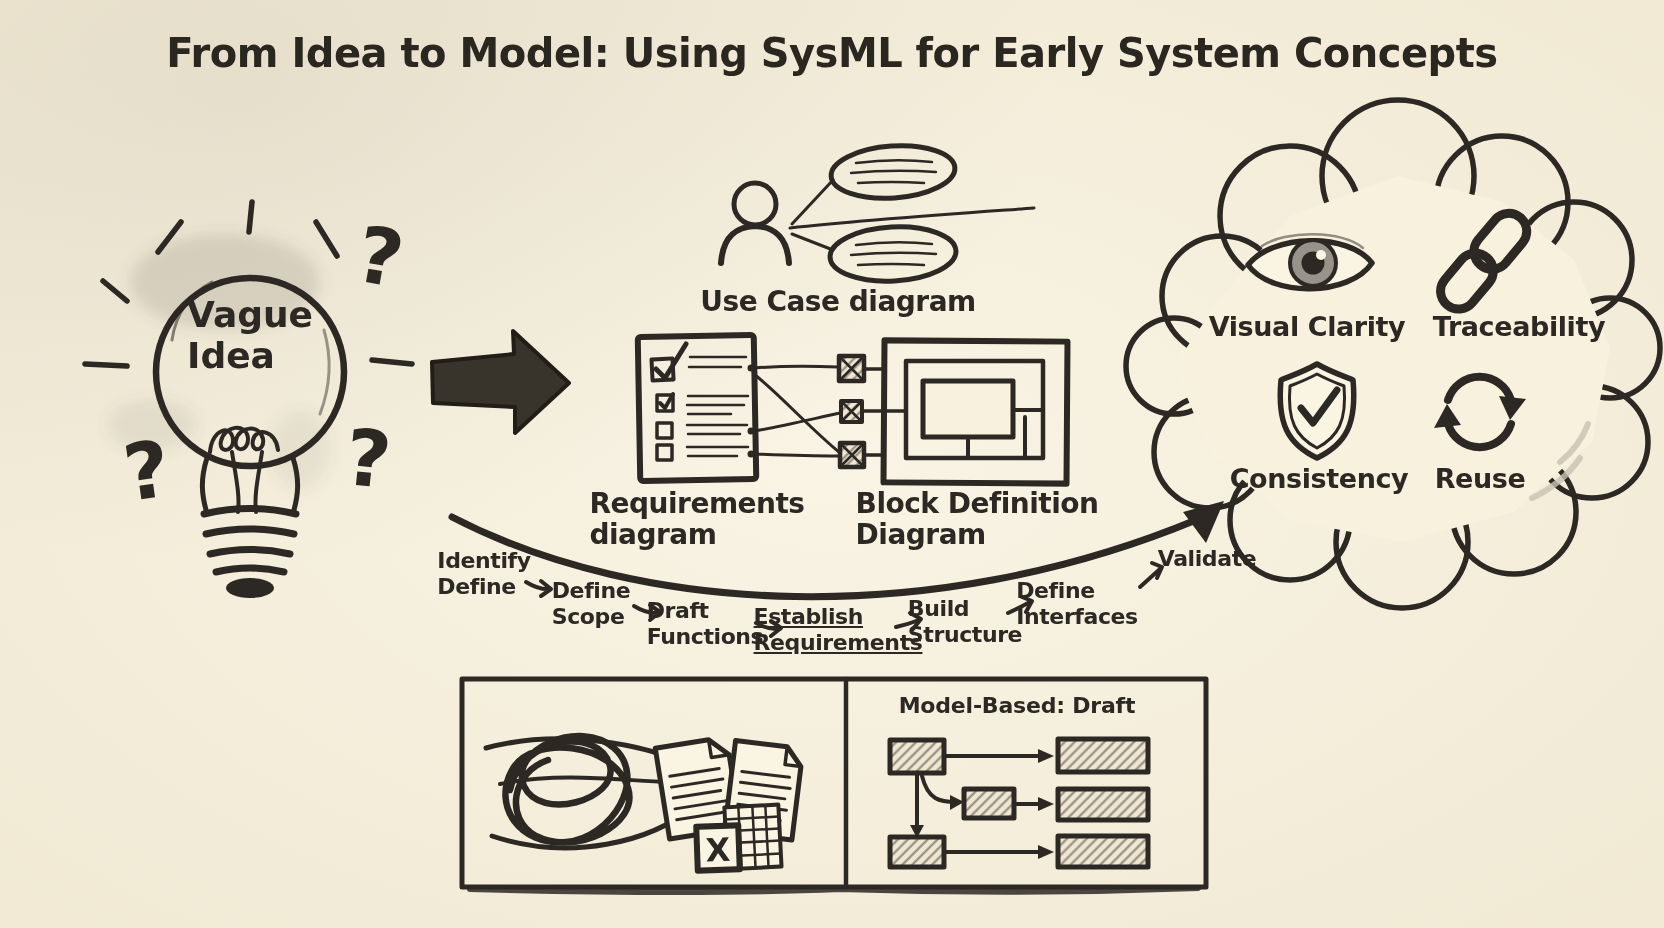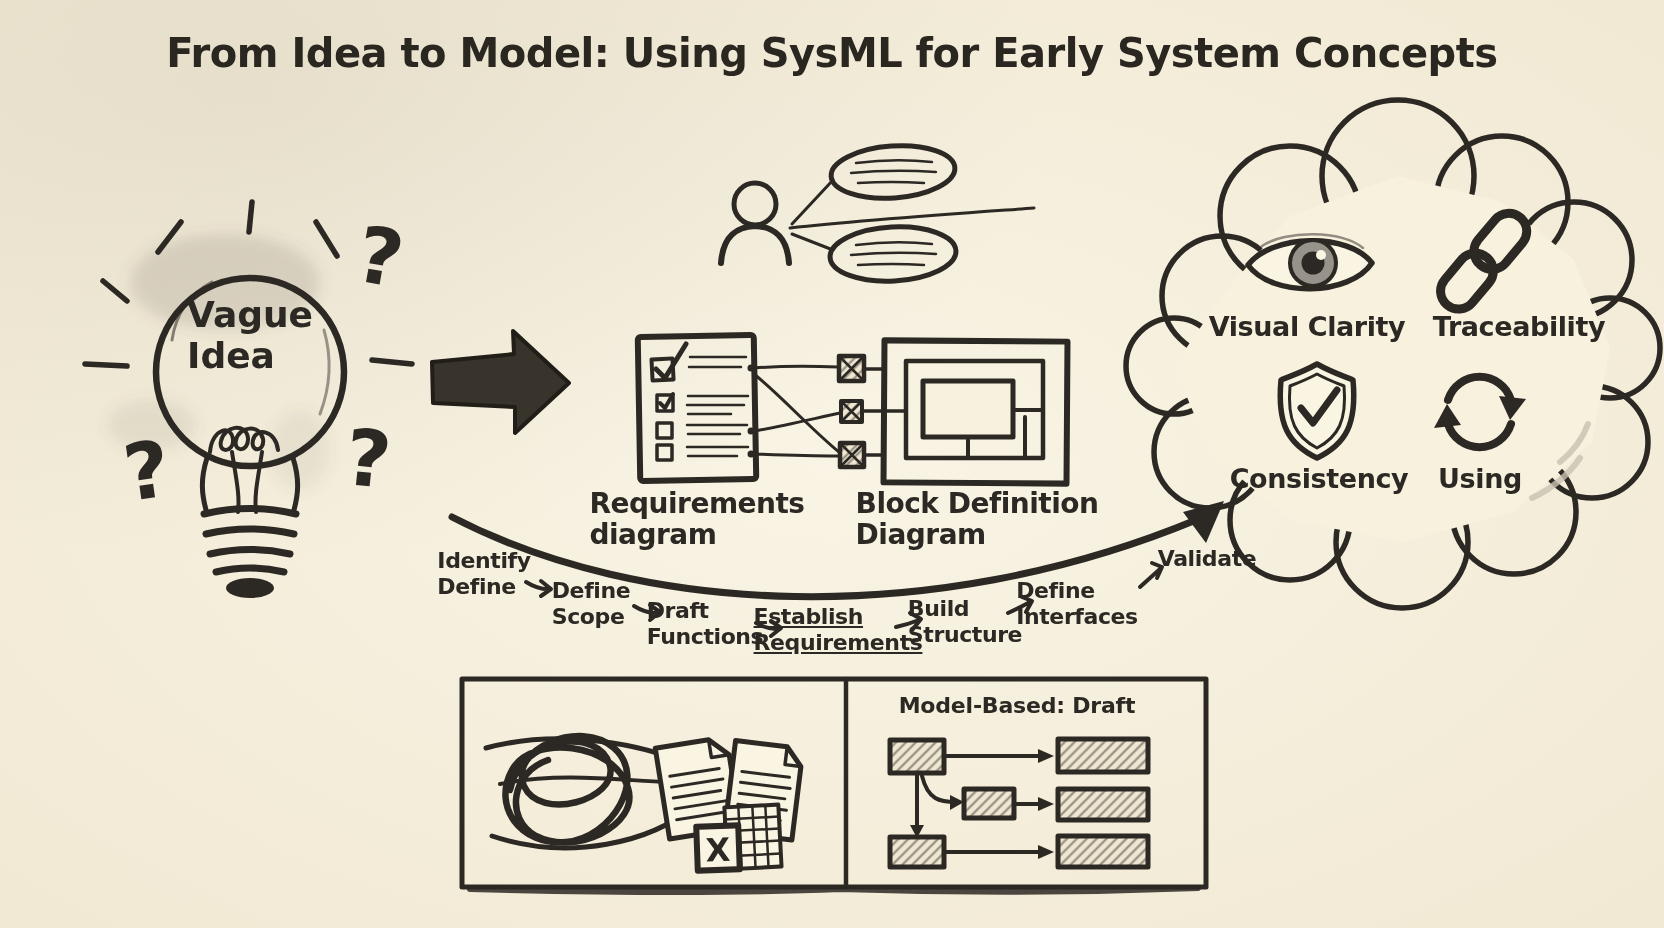--- a/index.html
+++ b/index.html
@@ -251,20 +251,21 @@
 
   <div class="title">From Idea to Model: Using SysML for Early System Concepts</div>
 
   <div class="label bulb-label" style="left:250px;top:294px;">Vague
 Idea</div>
 
   <div class="qmark" style="left:380px;top:218px;transform:translateX(-50%) rotate(10deg);">?</div>
   <div class="qmark" style="left:368px;top:420px;transform:translateX(-50%) rotate(6deg);">?</div>
   <div class="qmark" style="left:147px;top:432px;transform:translateX(-50%) rotate(-8deg);">?</div>
 
+  <div class="label diagram-label" style="left:838px;top:286px;">Use Case diagram</div>
   <div class="label diagram-label" style="left:697px;top:488px;">Requirements
 diagram</div>
   <div class="label diagram-label" style="left:977px;top:488px;">Block Definition
 Diagram</div>
 
   <div class="label step-label" style="left:484px;top:548px;">Identify
 Define</div>
   <div class="label step-label" style="left:591px;top:578px;">Define
 Scope</div>
   <div class="label step-label" style="left:705px;top:598px;">Draft
@@ -273,17 +274,17 @@
 Requirements</div>
   <div class="label step-label" style="left:965px;top:596px;">Build
 Structure</div>
   <div class="label step-label" style="left:1077px;top:578px;">Define
 Interfaces</div>
   <div class="label step-label" style="left:1207px;top:546px;">Validate</div>
 
   <div class="label benefit-label" style="left:1307px;top:312px;">Visual Clarity</div>
   <div class="label benefit-label" style="left:1519px;top:312px;">Traceability</div>
   <div class="label benefit-label" style="left:1319px;top:464px;">Consistency</div>
-  <div class="label benefit-label" style="left:1480px;top:464px;">Using</div>
+  <div class="label benefit-label" style="left:1480px;top:464px;">Reuse</div>
 
   <div class="label panel-title2" style="left:1017px;top:694px;">Model-Based: Draft</div>
 
 </div>
 
 </body></html>

